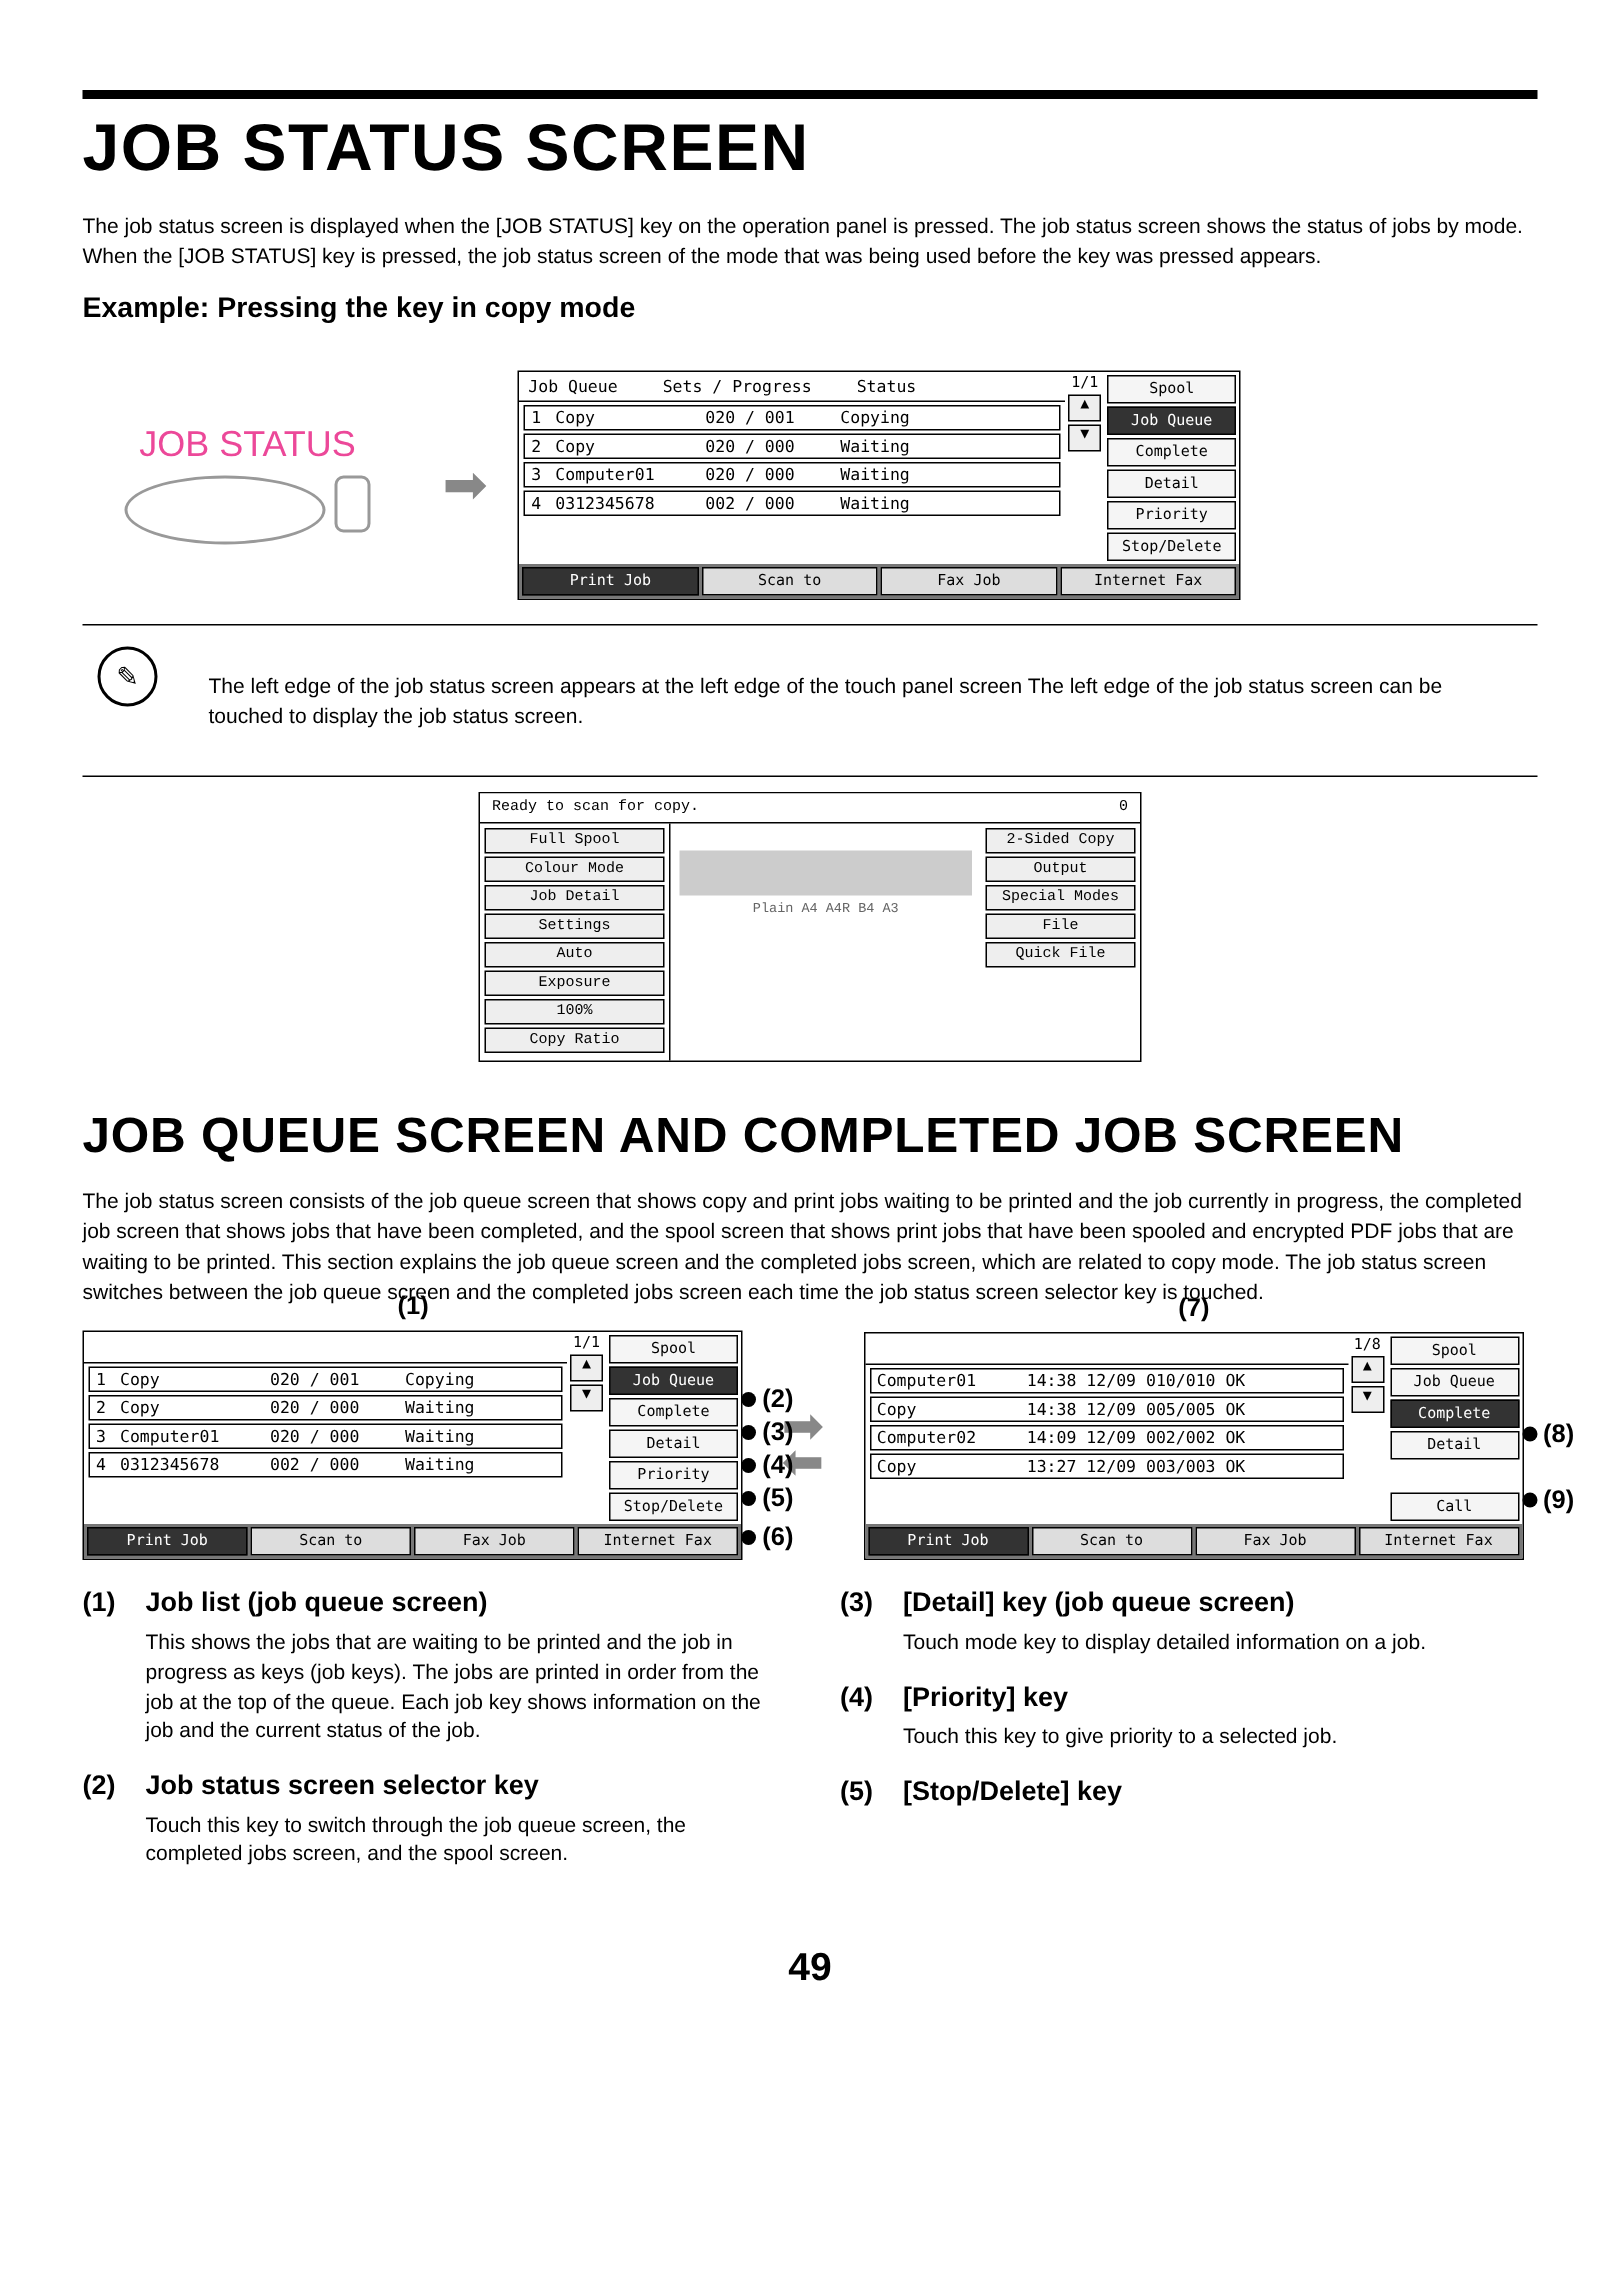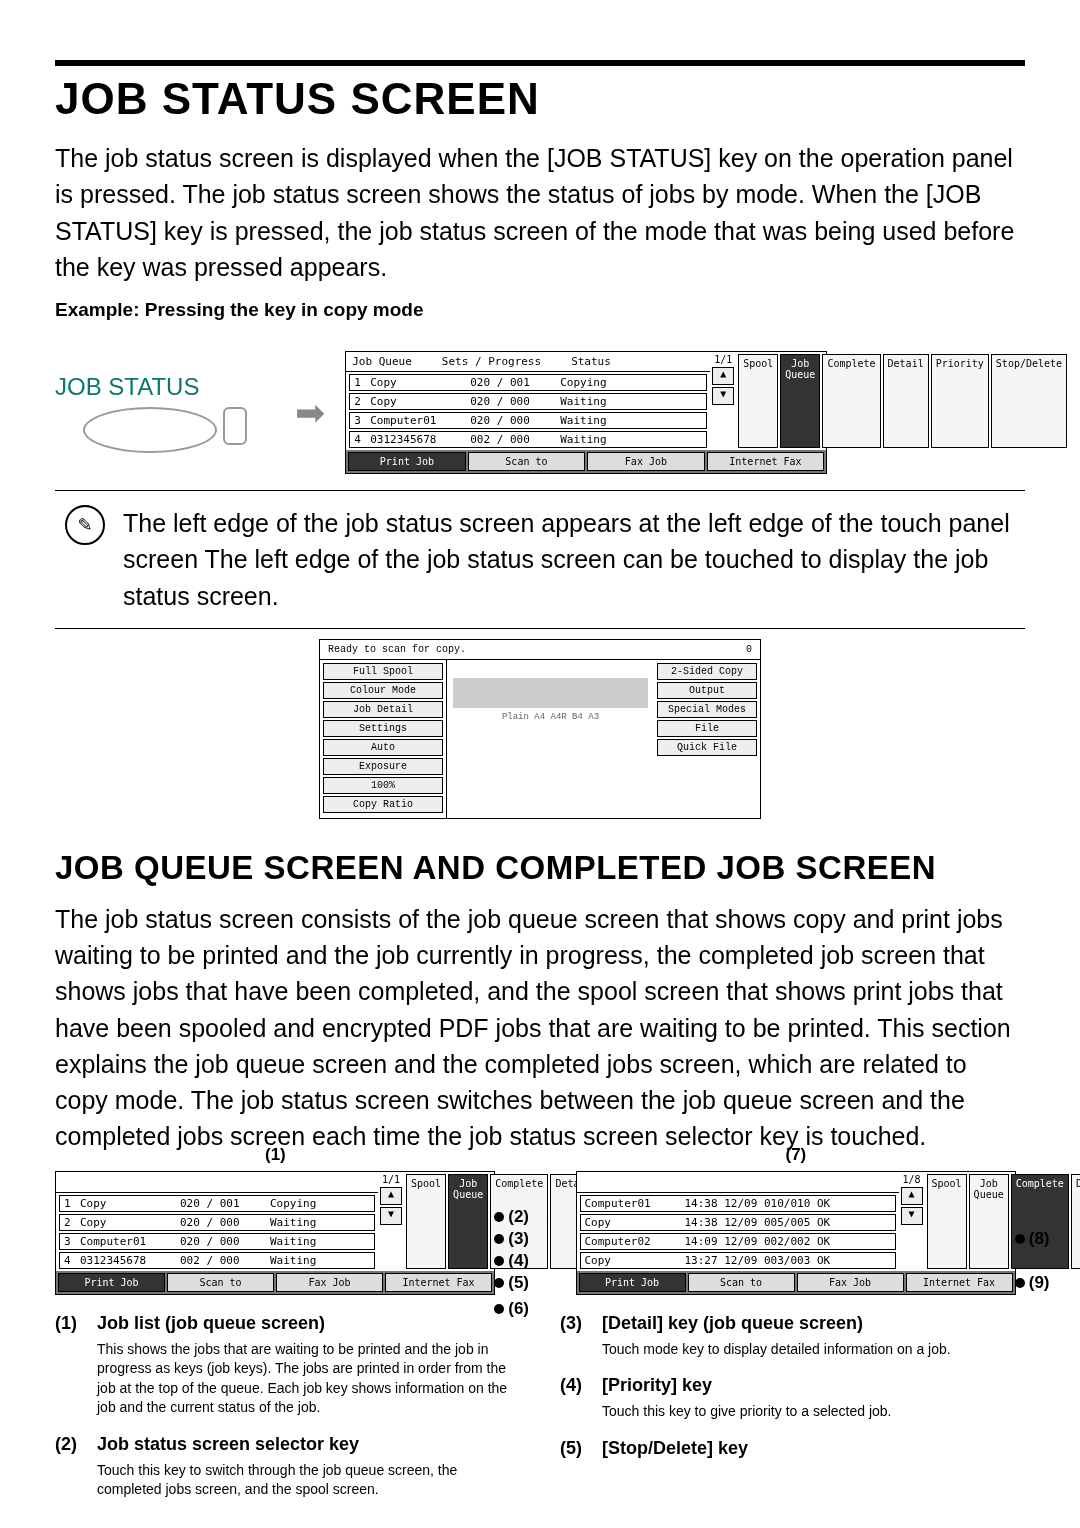--- a/index.html
+++ b/index.html
@@ -1,36 +1,36 @@
 <!DOCTYPE html>
 <html><head>
 <meta charset="utf-8">
 <style>
 body{margin:0;padding:0;font-family:Arial,sans-serif;background:#fff;color:#000;width:1080px}
 .page{padding:60px 55px}
 .rule{border-top:6px solid #000;margin-bottom:8px}
 h1{font-size:44px;font-weight:900;margin:0 0 16px;letter-spacing:1px}
 h2{font-size:33px;font-weight:900;margin:30px 0 14px;letter-spacing:.5px}
-p{font-size:25px;line-height:1.45;margin:0 0 14px}
+p{font-size:14px;line-height:1.45;margin:0 0 14px}
 .bold{font-weight:700;font-size:19px;margin:14px 0 30px}
 .note{display:flex;gap:18px;border-top:1px solid #000;border-bottom:1px solid #000;padding:14px 10px;margin:16px 0 10px}
 .pen{width:36px;height:36px;border:2px solid #000;border-radius:50%;display:flex;align-items:center;justify-content:center;font-size:18px;flex:none}
-.note p{margin:0}
+.note p{margin:16px}
 .ex{display:flex;align-items:center;gap:20px;margin:14px 0}
-.jslabel{font-size:24px;color:#0f766e;font-weight:500;text-align:left;margin-bottom:6px}
+.jslabel{font-size:24px;color:#ec4899;font-weight:500;text-align:center;margin-bottom:6px}
 .oval{width:130px;height:42px;border:2px solid #999;border-radius:50%/50%}
 .arrow{font-size:36px;color:#888}
 .panel{background:#fff;border:1px solid #000;font-family:monospace;font-size:11px;position:relative}
 .panel-top{display:flex}
 .jobq-main{flex:1}
 .jobq-header{display:flex;padding:3px 6px;border-bottom:1px solid #000;gap:30px}
 .row{display:flex;border:1px solid #000;margin:2px 3px;padding:1px 4px;align-items:center}
 .row span{display:inline-block}
 .c1{width:16px}.c2{width:100px}.c3{width:90px}.c4{width:70px}
-.rbtns{display:flex;flex-direction:row;gap:2px;padding:2px;width:86px}
+.rbtns{display:flex;flex-direction:column;gap:2px;padding:2px;width:86px}
 .rb{border:1px solid #000;padding:3px 4px;text-align:center;background:#f5f5f5;font-size:10px}
 .rb.dark{background:#333;color:#fff}
 .tabs{display:flex;background:#777;padding:2px;gap:2px}
 .tab{flex:1;border:1px solid #000;padding:3px;text-align:center;font-size:10px;background:#ddd}
 .tab.active{background:#333;color:#fff}
 .tiny{border:1px solid #000;width:20px;height:16px;text-align:center;font-size:10px;background:#eee}
 .copypanel{border:1px solid #000;font-family:Liberation Mono, monospace;font-size:10px;width:440px;margin:8px auto}
 .copyhead{display:flex;justify-content:space-between;padding:4px 8px;background:#fff;border-bottom:1px solid #000}
 .copybody{display:flex}
 .copyl{width:120px;border-right:1px solid #000;padding:3px}

